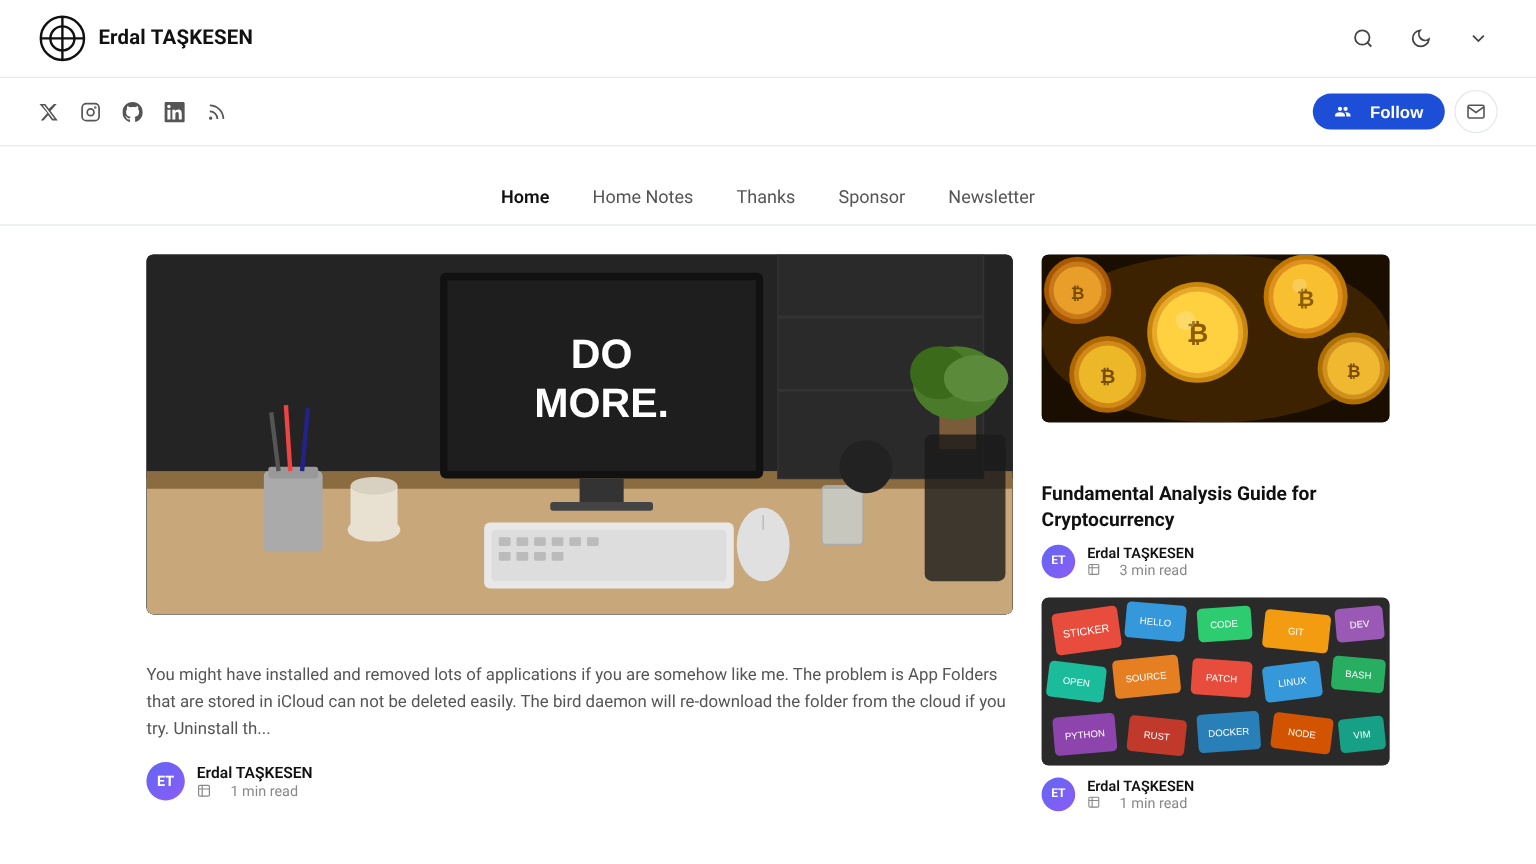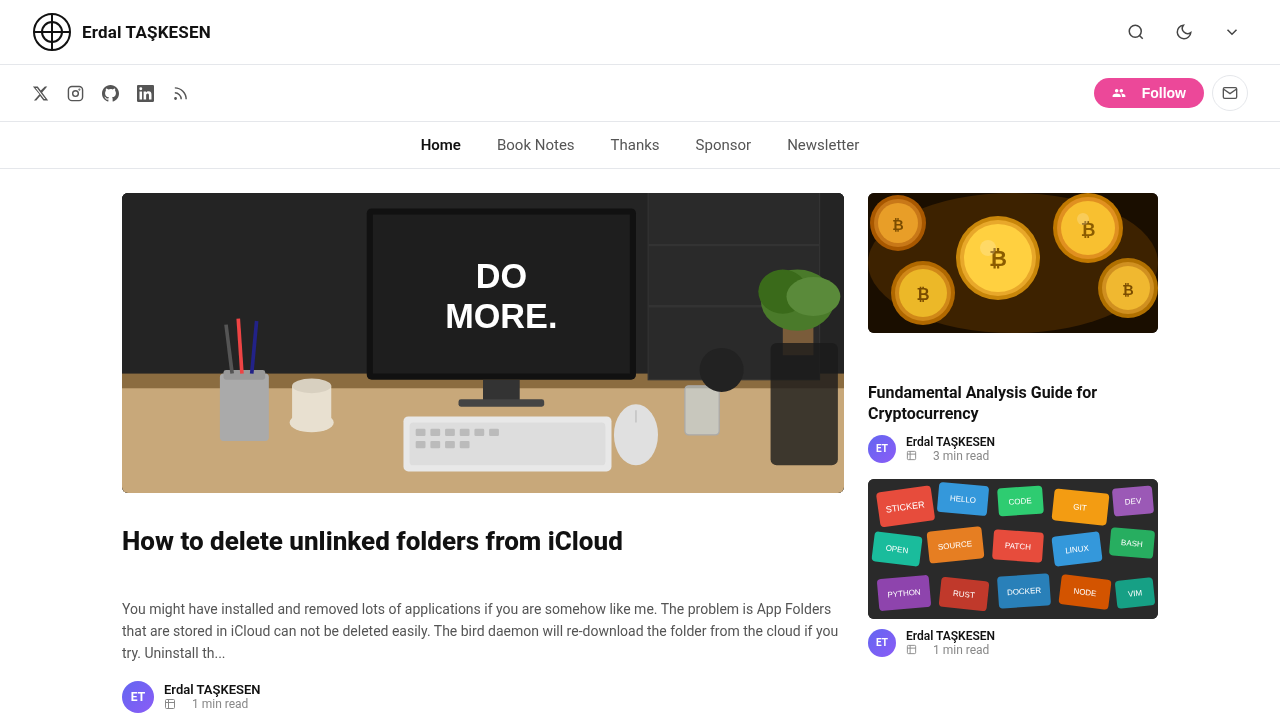--- a/index.html
+++ b/index.html
@@ -61,21 +61,21 @@
       cursor: pointer;
       display: flex;
       align-items: center;
     }
     .social-bar-right {
       display: flex;
       align-items: center;
       gap: 8px;
     }
     .follow-btn {
-      background: #ec4899;
+      background: #1d4ed8;
       color: #fff;
       border: none;
       border-radius: 20px;
       padding: 7px 18px;
       font-size: 14px;
       font-weight: 600;
       cursor: pointer;
       display: flex;
       align-items: center;
       gap: 16px;
@@ -102,20 +102,21 @@
       gap: 36px;
       padding: 14px 32px;
       border-bottom: 1px solid #e5e7eb;
     }
     .nav-item {
       font-size: 15px;
       color: #555;
       cursor: pointer;
       text-decoration: none;
       font-weight: 400;
+      margin-top: 19px;
     }
     .nav-item.active {
       color: #111;
       font-weight: 600;
     }
 
     
     .main {
       max-width: 1100px;
       margin: 24px auto;
@@ -302,21 +303,21 @@
       <svg width="16" height="16" viewBox="0 0 24 24" fill="none" stroke="#555" stroke-width="2">
         <path d="M4 4h16c1.1 0 2 .9 2 2v12c0 1.1-.9 2-2 2H4c-1.1 0-2-.9-2-2V6c0-1.1.9-2 2-2z"></path>
         <polyline points="22,6 12,13 2,6"></polyline>
       </svg>
     </button>
   </div>
 </div>
 
 <nav class="nav">
   <a class="nav-item active" href="#">Home</a>
-  <a class="nav-item" href="#">Book Notes</a>
+  <a class="nav-item" href="#">Home Notes</a>
   <a class="nav-item" href="#">Thanks</a>
   <a class="nav-item" href="#">Sponsor</a>
   <a class="nav-item" href="#">Newsletter</a>
 </nav>
 
 <main class="main">
 
   <article class="featured">
     <div class="featured-img">
       
@@ -376,21 +377,20 @@
         <ellipse cx="552" cy="115" rx="30" ry="25" fill="#4a7a2a"></ellipse>
         <ellipse cx="540" cy="108" rx="20" ry="18" fill="#3a6a1a"></ellipse>
         <ellipse cx="565" cy="112" rx="22" ry="16" fill="#5a8a3a"></ellipse>
 
         <rect x="530" y="150" width="55" height="100" rx="5" fill="#1a1a1a" opacity="0.8"></rect>
 
         <circle cx="490" cy="170" rx="22" ry="22" fill="#1a1a1a"></circle>
         <ellipse cx="490" cy="172" rx="18" ry="18" fill="#222"></ellipse>
       </svg>
     </div>
-    <h1 class="featured-title">How to delete unlinked folders from iCloud</h1>
     <p class="featured-excerpt">You might have installed and removed lots of applications if you are somehow like me. The problem is App Folders that are stored in iCloud can not be deleted easily. The bird daemon will re-download the folder from the cloud if you try. Uninstall th...</p>
     <div class="author-row">
       <div class="avatar-circle">ET</div>
       <div class="author-info">
         <span class="author-name">Erdal TAŞKESEN</span>
         <span class="read-time">
           <svg width="12" height="12" viewBox="0 0 24 24" fill="none" stroke="currentColor" stroke-width="2">
             <rect x="3" y="3" width="18" height="18" rx="2"></rect>
             <line x1="3" y1="9" x2="21" y2="9"></line>
             <line x1="9" y1="3" x2="9" y2="21"></line>

